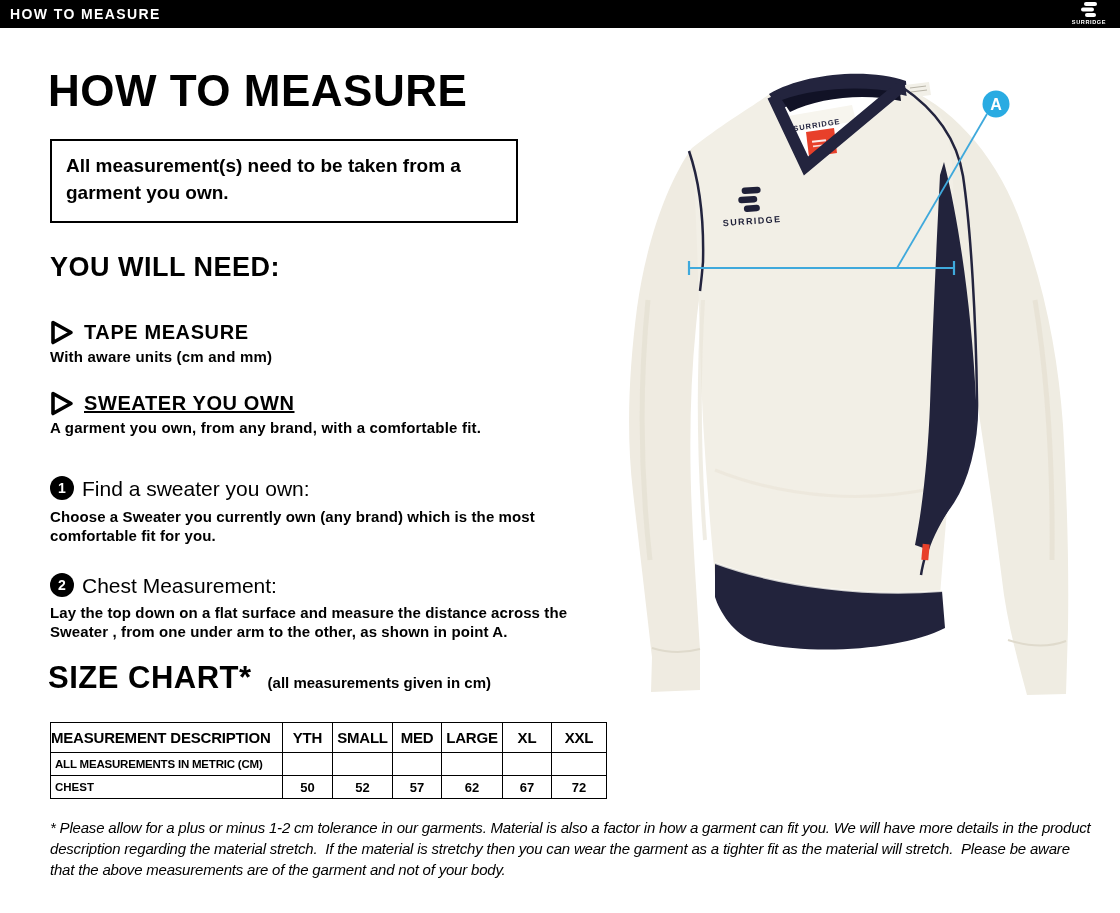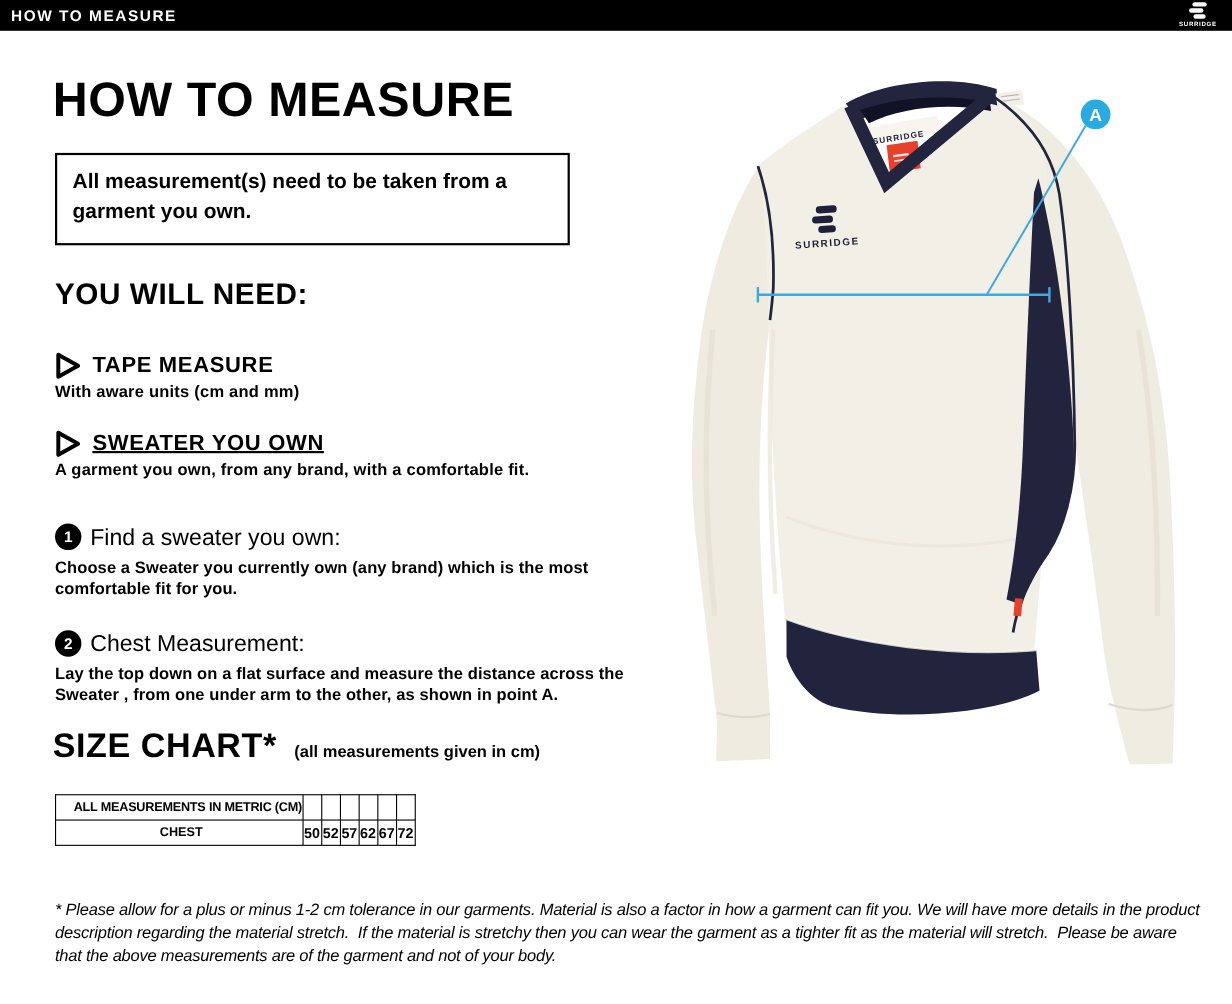--- a/index.html
+++ b/index.html
@@ -25,23 +25,23 @@
   .step-desc{position:absolute;left:50px;width:540px;font-size:15px;font-weight:bold;line-height:19px;letter-spacing:0.1px;}
   .sc-head{position:absolute;left:48px;top:660px;display:flex;align-items:baseline;gap:16px;}
   .sc-title{font-size:31px;font-weight:bold;letter-spacing:0.5px;}
   .sc-sub{font-size:15px;font-weight:bold;}
   
   table.size{position:absolute;left:50px;top:722px;border-collapse:collapse;table-layout:fixed;}
   table.size td,table.size th{border:1.8px solid #000;padding:0;margin:0;overflow:hidden;white-space:nowrap;}
   table.size th{font-size:15px;font-weight:bold;height:29px;letter-spacing:-0.2px;}
   th.desc-col{width:231px;text-align:left;padding-left:4px;}
   .c-yth{width:49px;} .c-small{width:59px;} .c-med{width:48px;} .c-large{width:60px;} .c-xl{width:48px;} .c-xxl{width:54px;}
-  tr.metric-row td{height:22px;font-size:11.5px;font-weight:bold;text-align:left;padding-left:16px;letter-spacing:-0.2px;}
+  tr.metric-row td{height:22px;font-size:11.5px;font-weight:bold;text-align:left;padding-left:4px;letter-spacing:-0.2px;}
   tr.chest-row td{height:22px;font-size:13px;font-weight:bold;text-align:center;}
-  tr.chest-row td.row-label{text-align:center;padding-left:4px;font-size:11.5px;}
+  tr.chest-row td.row-label{text-align:left;padding-left:4px;font-size:11.5px;}
   .disclaimer{position:absolute;left:50px;top:817px;width:1045px;font-size:15px;font-weight:normal;font-style:italic;
     line-height:21px;letter-spacing:-0.2px;white-space:pre-wrap;}
   .product{position:absolute;left:600px;top:50px;width:500px;height:660px;}
 </style>
 </head>
 <body>
 
 <div class="topbar">
   <div class="topbar-title">HOW TO MEASURE</div>
   <svg class="topbar-logo" viewBox="0 0 46 26">
@@ -78,20 +78,29 @@
 <div class="step-title" style="top:574px;">Chest Measurement:</div>
 <div class="step-desc" style="top:603px;">Lay the top down on a flat surface and measure the distance across the Sweater , from one under arm to the other, as shown in point A.</div>
 
 <div class="sc-head">
   <span class="sc-title">SIZE CHART*</span>
   <span class="sc-sub">(all measurements given in cm)</span>
 </div>
 
 <table class="size">
   <tbody>
+      <tr>
+    <th class="desc-col">MEASUREMENT DESCRIPTION</th>
+    <th class="c-yth">YTH</th>
+    <th class="c-small">SMALL</th>
+    <th class="c-med">MED</th>
+    <th class="c-large">LARGE</th>
+    <th class="c-xl">XL</th>
+    <th class="c-xxl">XXL</th>
+  </tr>
   <tr class="metric-row">
     <td class="row-label">ALL MEASUREMENTS IN METRIC (CM)</td>
     <td></td>
     <td></td>
     <td></td>
     <td></td>
     <td></td>
     <td></td>
   </tr>
   <tr class="chest-row">

